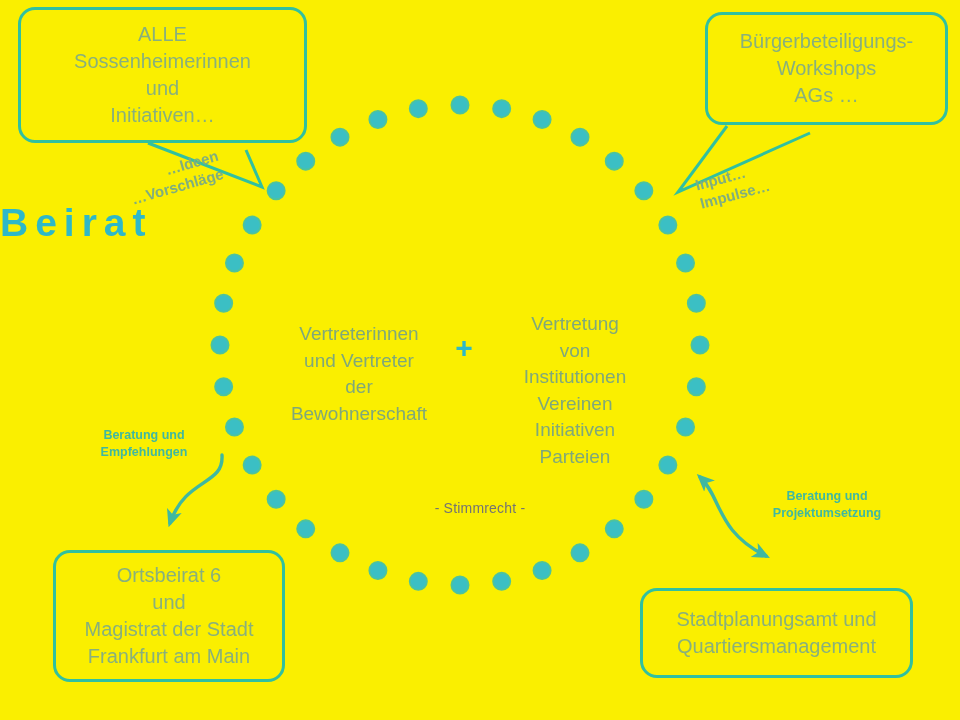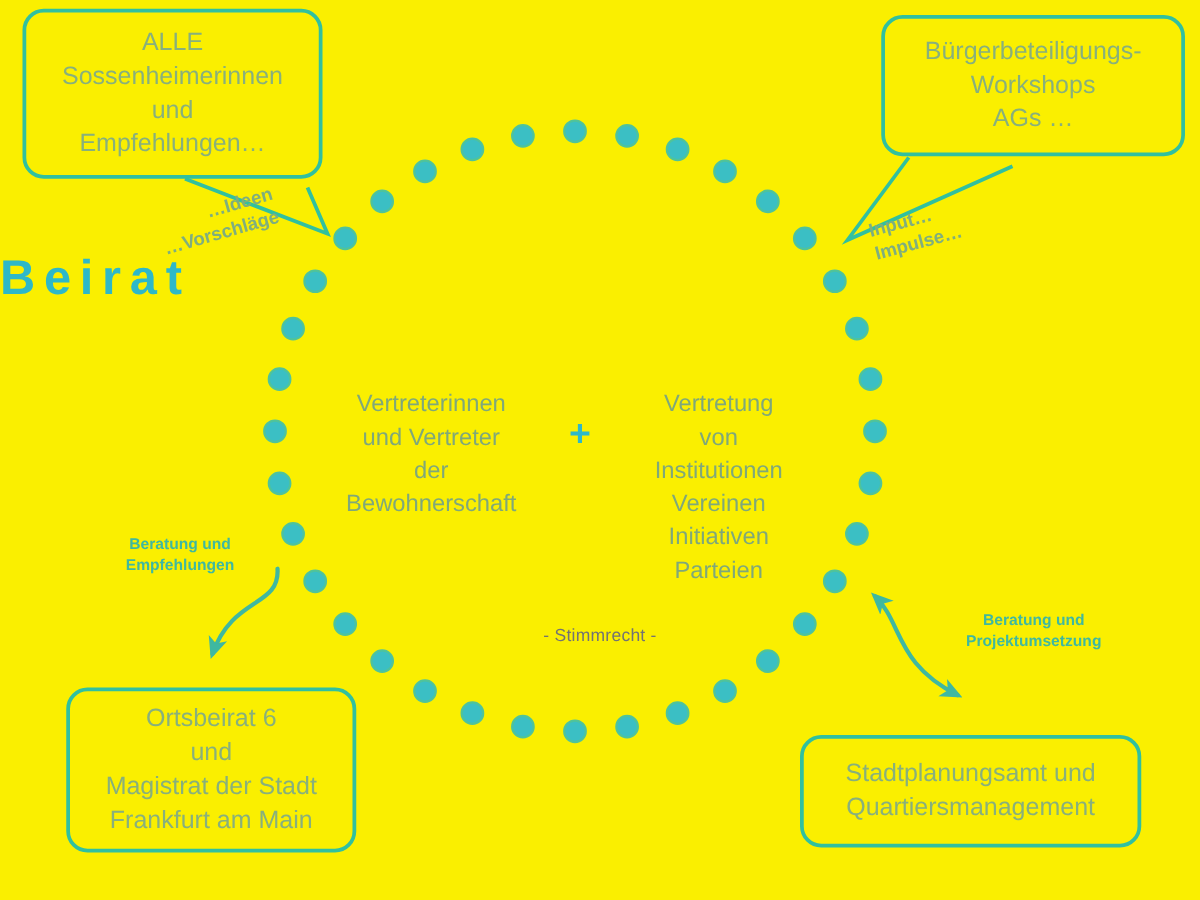--- a/index.html
+++ b/index.html
@@ -44,23 +44,24 @@
     line-height: 1;
   }
   .col-text {
     position: absolute;
     top: 311px;
     font-size: 19px;
     line-height: 26.5px;
     color: #7FA87A;
   }
   .col-left {
-    left: 250px;
+    left: 264px;
     width: 190px;
     text-align: center;
+    margin-top: 10px;
   }
   .col-right {
     left: 480px;
     width: 190px;
     text-align: center;
   }
   .plus-sign {
     position: absolute;
     left: 444px;
     top: 333px;
@@ -90,21 +91,21 @@
     box-sizing: border-box;
     display: flex;
     align-items: center;
     justify-content: center;
     text-align: center;
     color: #88B07C;
     font-size: 20px;
     line-height: 27px;
     background: transparent;
   }
-  #bubble-left  { left: 18px;  top: 7px;   width: 240px; height: 136px; }
+  #bubble-left  { left: 18px;  top: 7px;   width: 289px; height: 136px; }
   #bubble-right { left: 705px; top: 12px;  width: 243px; height: 113px; }
   #box-bottom-left  { left: 53px;  top: 550px; width: 232px; height: 132px; }
   #box-bottom-right { left: 640px; top: 588px; width: 273px; height: 90px;  }
 
   
   .annot-rot {
     position: absolute;
     font-size: 15px;
     font-weight: bold;
     color: #7FAE7E;
@@ -224,21 +225,21 @@
     <span class="bx-line">Parteien</span>
   </div>
 
   <div class="stimmrecht">- Stimmrecht -</div>
 
   <div class="box" id="bubble-left">
     <div>
       <span class="bx-line">ALLE</span>
       <span class="bx-line">Sossenheimerinnen</span>
       <span class="bx-line">und</span>
-      <span class="bx-line">Empfehlungen…</span>
+      <span class="bx-line">Initiativen…</span>
     </div>
   </div>
 
   <div class="annot-rot" id="annot-ideen">
     <span class="bx-line">…Ideen</span>
     <span class="bx-line">…Vorschläge</span>
   </div>
 
   <div class="box" id="bubble-right">
     <div>

